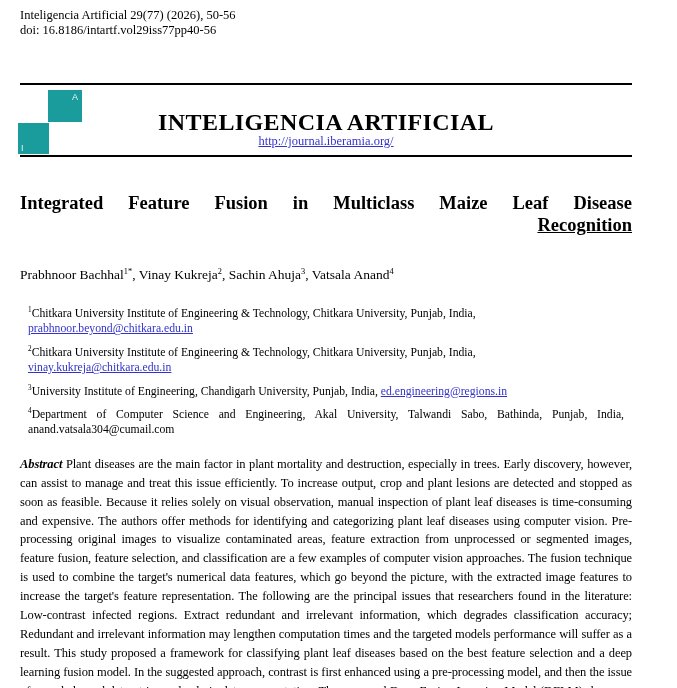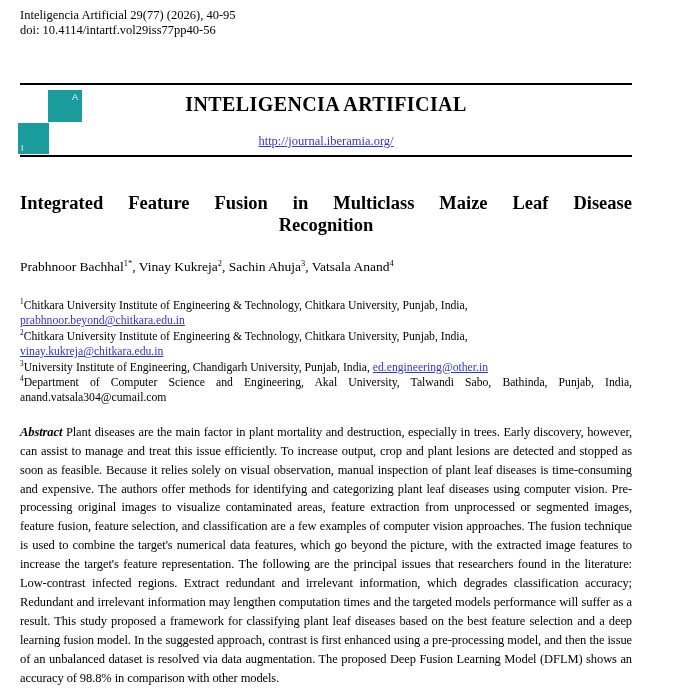--- a/index.html
+++ b/index.html
@@ -28,68 +28,68 @@
     position: absolute; background: #1A9C9C;
     color: #E6F6F6; font-size: 9px; font-family: "Liberation Sans", sans-serif;
   }
   .logo .sq-a { left: 30px; top: 0; width: 34px; height: 32px; }
   .logo .sq-a .ltr { position: absolute; top: 2px; right: 4px; }
   .logo .sq-i { left: 0; top: 33px; width: 31px; height: 31px; }
   .logo .sq-i .ltr { position: absolute; bottom: 1px; left: 3px; }
 
   .journal-title {
     text-align: center;
-    font-size: 20px; font-weight: bold;
+    font-size: 24px; font-weight: bold;
     letter-spacing: 0.4px;
-    margin-top: 8px;
+    margin-top: 24px;
   }
   .journal-url-wrap {
     position: absolute; bottom: 6px; left: 0; right: 0;
     text-align: center; font-size: 12.5px;
   }
   a.link, .journal-url-wrap a {
     color: #3333CC; text-decoration: underline; cursor: pointer;
   }
 
   
   .paper-title {
     margin-top: 36px;
     font-size: 18.5px; font-weight: bold;
     line-height: 21.5px;
   }
   .paper-title .l1 { text-align: justify; text-align-last: justify; }
-  .paper-title .l2 { text-align: center; }
+  .paper-title .l2 { text-align: right; text-decoration: underline; }
 
   
-  .authors { margin-top: 23px; font-size: 13.5px; }
+  .authors { margin-top: 31px; font-size: 13.5px; }
   sup { font-size: 0.62em; line-height: 0; vertical-align: super; }
 
   
   .affils { margin-top: 23px; font-size: 11.7px; line-height: 15.4px; }
-  .aff { margin: 0; }
+  .aff { margin: 8px; }
   .aff.justify-force { text-align: justify; text-align-last: justify; }
   .aff .plain-email { color: #000; text-decoration: none; }
 
   
   .abstract {
     margin-top: 17px;
     font-size: 12.5px; line-height: 18.9px;
     letter-spacing: -0.1px;
     text-align: justify;
   }
   .abstract b, .keywords b { font-weight: bold; font-style: italic; }
 </style>
 </head>
 <body>
 
 <div class="page">
 
   <div class="meta">
-    <div>Inteligencia Artificial 29(77) (2026), 40-95</div>
-    <div>doi: 10.4114/intartf.vol29iss77pp40-56</div>
+    <div>Inteligencia Artificial 29(77) (2026), 50-56</div>
+    <div>doi: 16.8186/intartf.vol29iss77pp40-56</div>
   </div>
 
   <div class="banner">
     <div class="logo">
       <div class="sq sq-a">
           <span class="ltr">A</span>
         </div>
       <div class="sq sq-i">
           <span class="ltr">I</span>
         </div>
@@ -101,19 +101,19 @@
   <div class="paper-title">
     <div class="l1">Integrated Feature Fusion in Multiclass Maize Leaf Disease</div>
     <div class="l2">Recognition</div>
   </div>
 
   <div class="authors"><span>Prabhnoor Bachhal</span><sup>1*</sup><span>, </span><span>Vinay Kukreja</span><sup>2</sup><span>, </span><span>Sachin Ahuja</span><sup>3</sup><span>, </span><span>Vatsala Anand</span><sup>4</sup><span></span></div>
 
   <div class="affils">
     <p class="aff"><sup>1</sup><span>Chitkara University Institute of Engineering &amp; Technology, Chitkara University, Punjab, India,</span><br><a class="link">prabhnoor.beyond@chitkara.edu.in</a></p>
     <p class="aff"><sup>2</sup><span>Chitkara University Institute of Engineering &amp; Technology, Chitkara University, Punjab, India,</span><br><a class="link">vinay.kukreja@chitkara.edu.in</a></p>
-    <p class="aff"><sup>3</sup><span>University Institute of Engineering, Chandigarh University, Punjab, India, </span><a class="link">ed.engineering@other.in</a></p>
+    <p class="aff"><sup>3</sup><span>University Institute of Engineering, Chandigarh University, Punjab, India, </span><a class="link">ed.engineering@regions.in</a></p>
     <p class="aff justify-force"><sup>4</sup><span>Department of Computer Science and Engineering, Akal University, Talwandi Sabo, Bathinda, Punjab, India,</span><br><span class="plain-email">anand.vatsala304@cumail.com</span></p>
   </div>
 
   <div class="abstract"><b>Abstract</b> <span>Plant diseases are the main factor in plant mortality and destruction, especially in trees. Early discovery, however, can assist to manage and treat this issue efficiently. To increase output, crop and plant lesions are detected and stopped as soon as feasible. Because it relies solely on visual observation, manual inspection of plant leaf diseases is time-consuming and expensive. The authors offer methods for identifying and categorizing plant leaf diseases using computer vision. Pre-processing original images to visualize contaminated areas, feature extraction from unprocessed or segmented images, feature fusion, feature selection, and classification are a few examples of computer vision approaches. The fusion technique is used to combine the target's numerical data features, which go beyond the picture, with the extracted image features to increase the target's feature representation. The following are the principal issues that researchers found in the literature: Low-contrast infected regions. Extract redundant and irrelevant information, which degrades classification accuracy; Redundant and irrelevant information may lengthen computation times and the targeted models performance will suffer as a result. This study proposed a framework for classifying plant leaf diseases based on the best feature selection and a deep learning fusion model. In the suggested approach, contrast is first enhanced using a pre-processing model, and then the issue of an unbalanced dataset is resolved via data augmentation. The proposed Deep Fusion Learning Model (DFLM) shows an accuracy of 98.8% in comparison with other models.</span></div>
 
 </div>
 
 </body></html>

